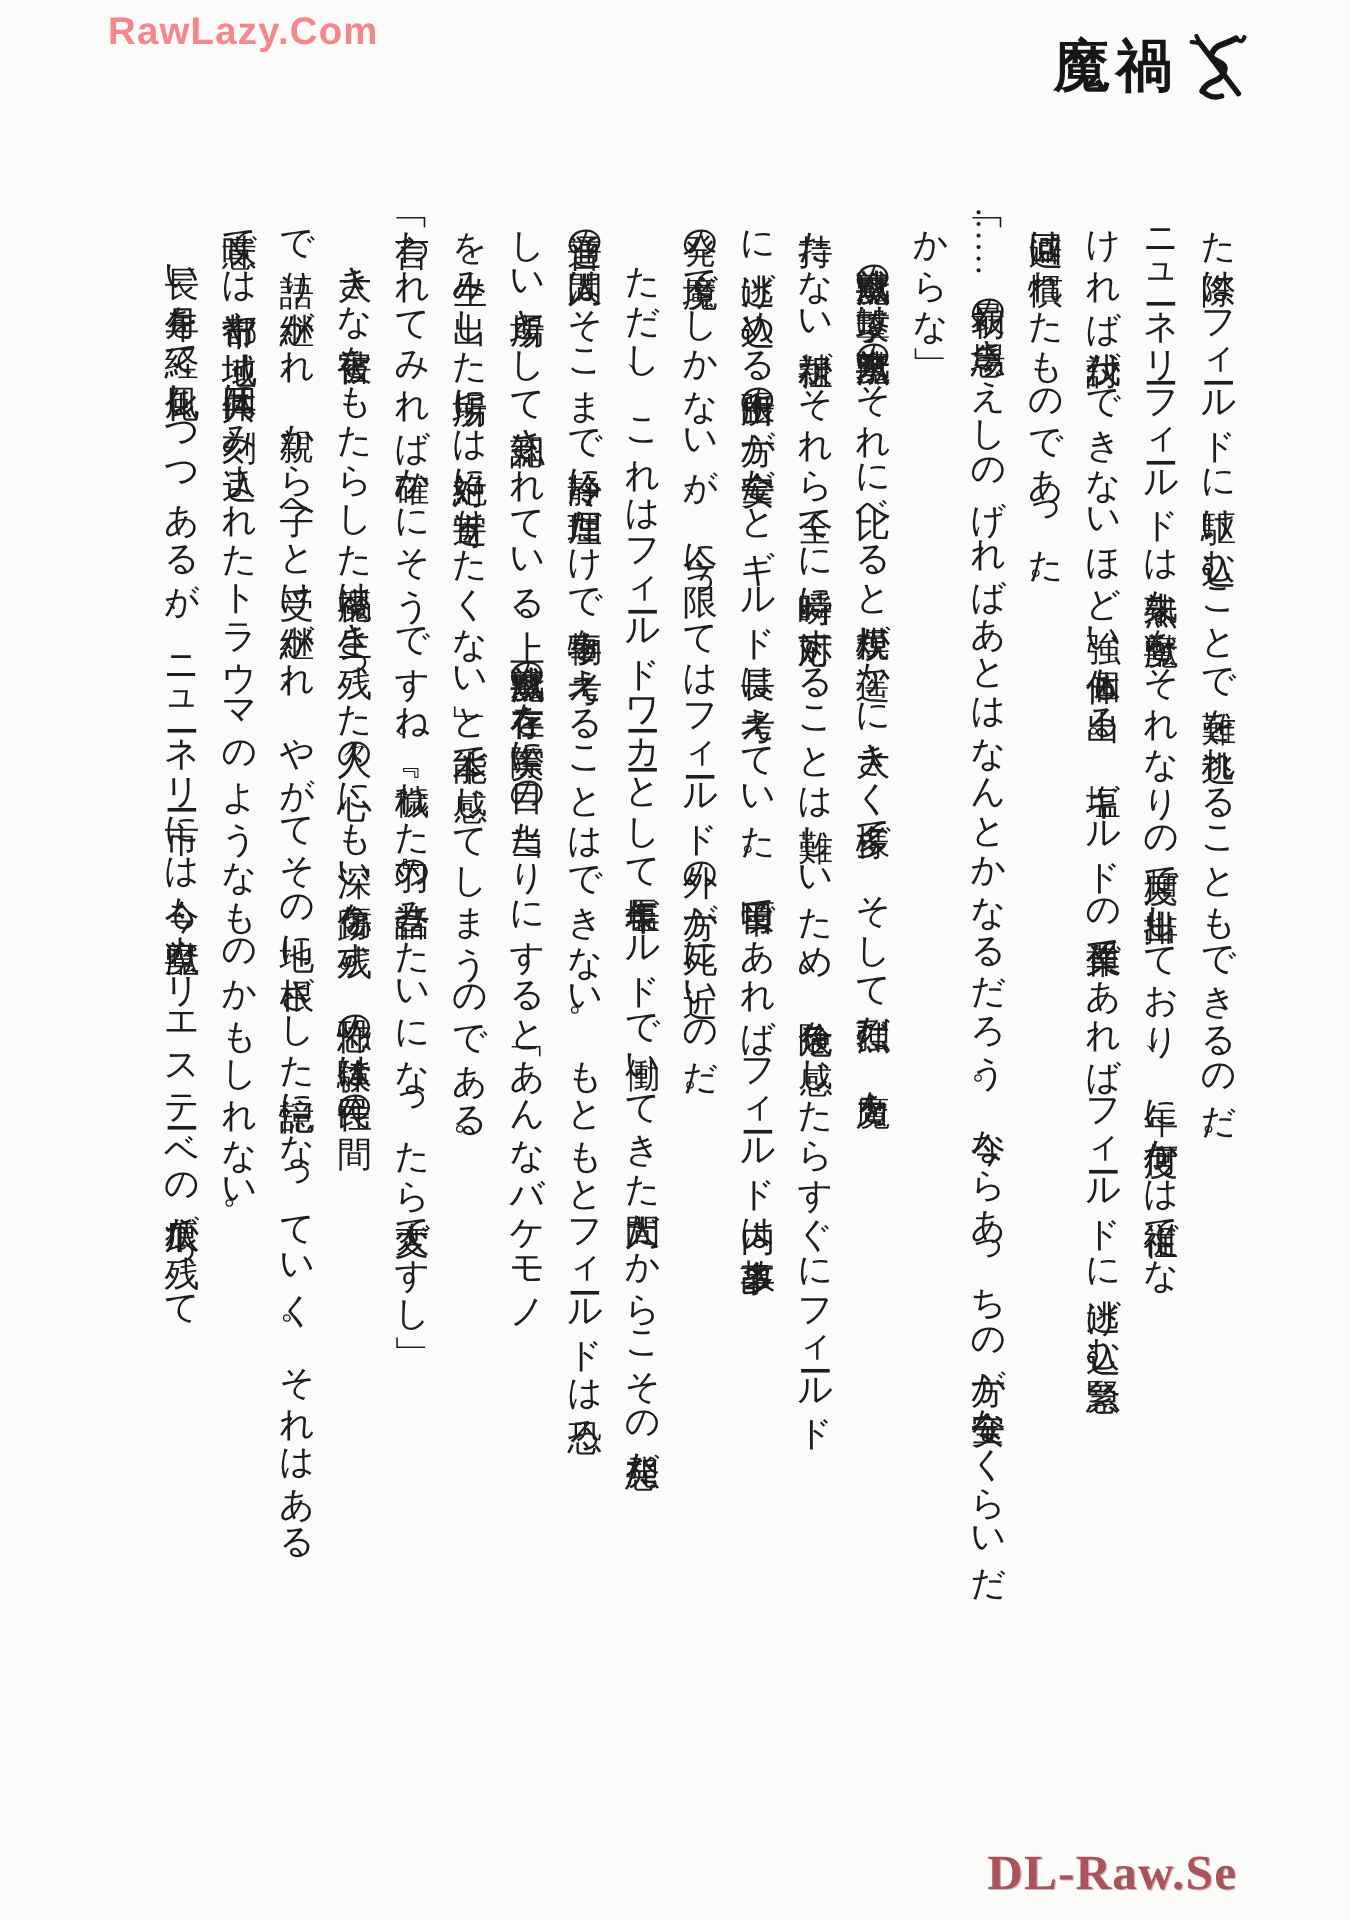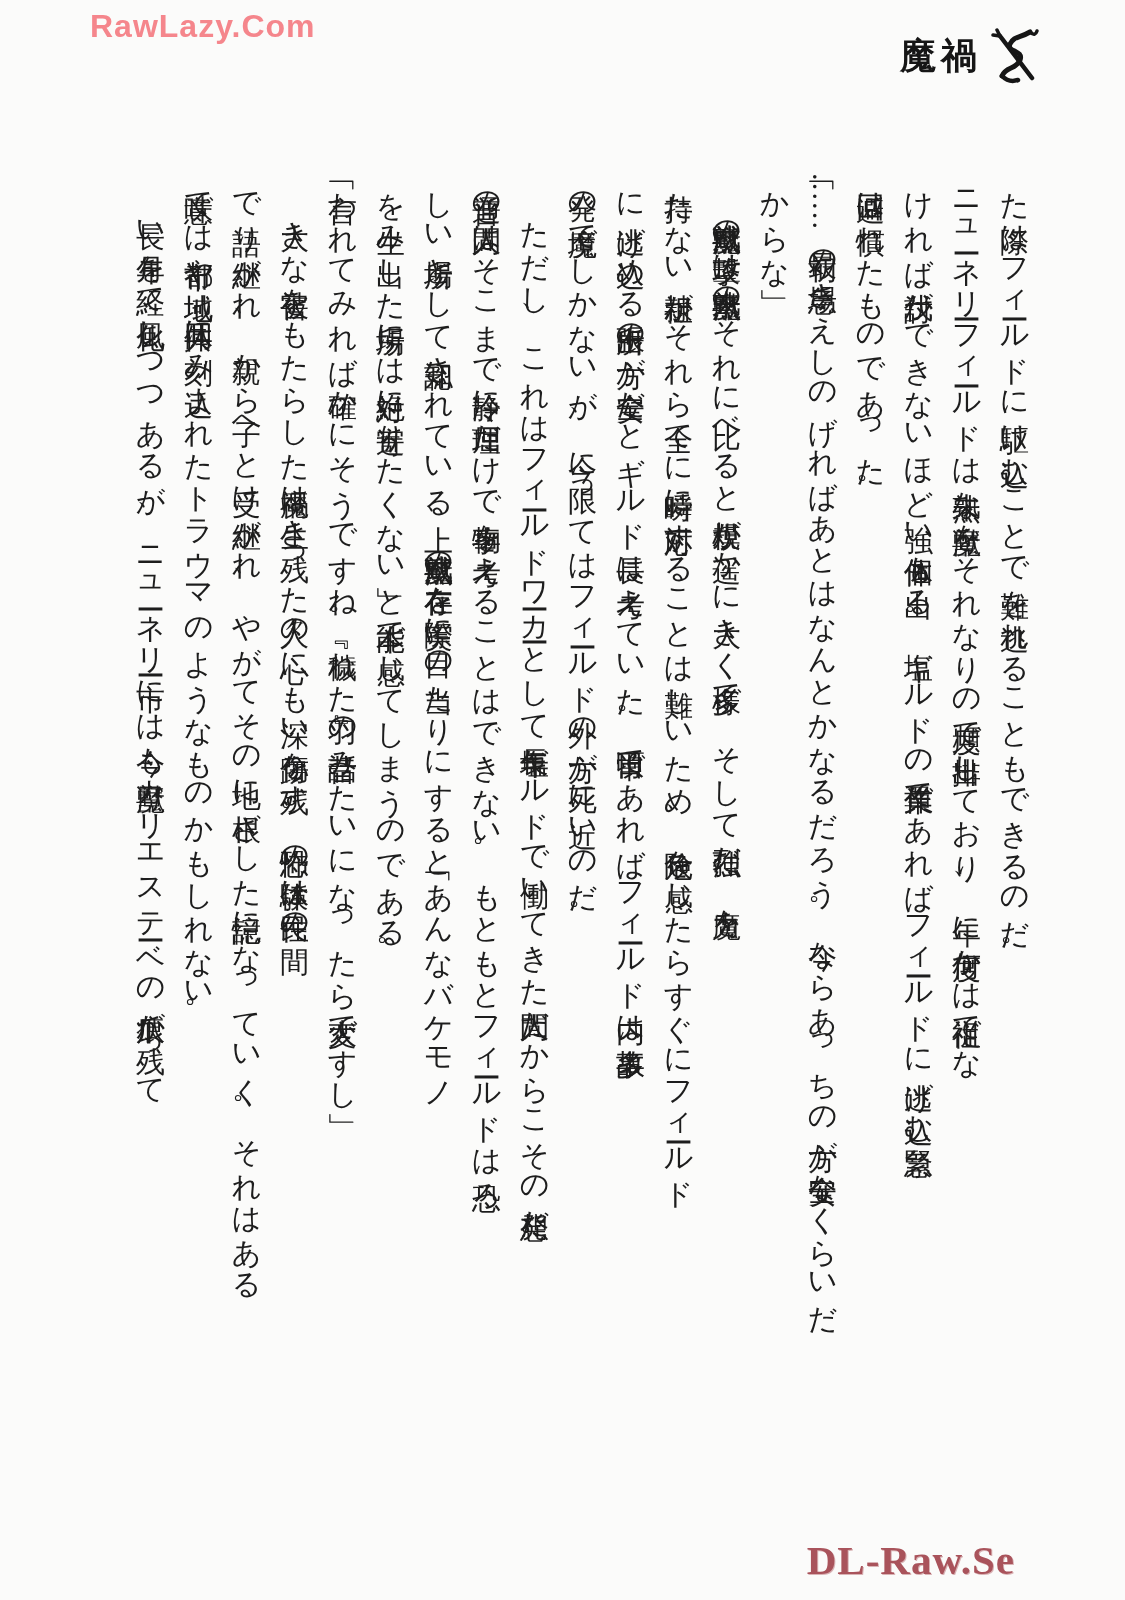--- a/index.html
+++ b/index.html
@@ -14,34 +14,34 @@
     position:absolute; left:90px; top:8px;
     font-family:"Liberation Sans","DejaVu Sans",sans-serif;
     font-weight:bold; font-size:32px; letter-spacing:1px;
     color:#f5868c;
   }
   .title-wrap {
     position:absolute; top:28px; right:85px;
     display:flex; align-items:center; gap:8px;
   }
   .title-text {
-    font-weight:bold; font-size:36px; color:#161616;
+    font-weight:bold; font-size:47px; color:#161616;
     letter-spacing:5px; line-height:1;text-align:right;
   }
   .emblem { width:50px; height:56px; display:block; }
   .textblock { position:absolute; left:0; top:0; width:1125px; height:1600px; }
   .vcol {
     position:absolute; top:172px; height:1295px;
     writing-mode:vertical-rl; text-orientation:mixed;
     font-size:29px; line-height:1.05; letter-spacing:0;
     color:#1d1d1d; white-space:nowrap;
   }
   .vcol.indent { padding-top:29px; }
   .footer-mark {
-    position:absolute; top:1536px; right:110px;
+    position:absolute; top:1536px; right:94px;
     font-weight:bold; font-size:41px; letter-spacing:1px;
     color:#a9535b; text-shadow:1px 1px 0 #d9b3b5;
   }
 </style>
 </head>
 <body>
 
 <div class="page">
 
   <div class="watermark">RawLazy.Com</div>

